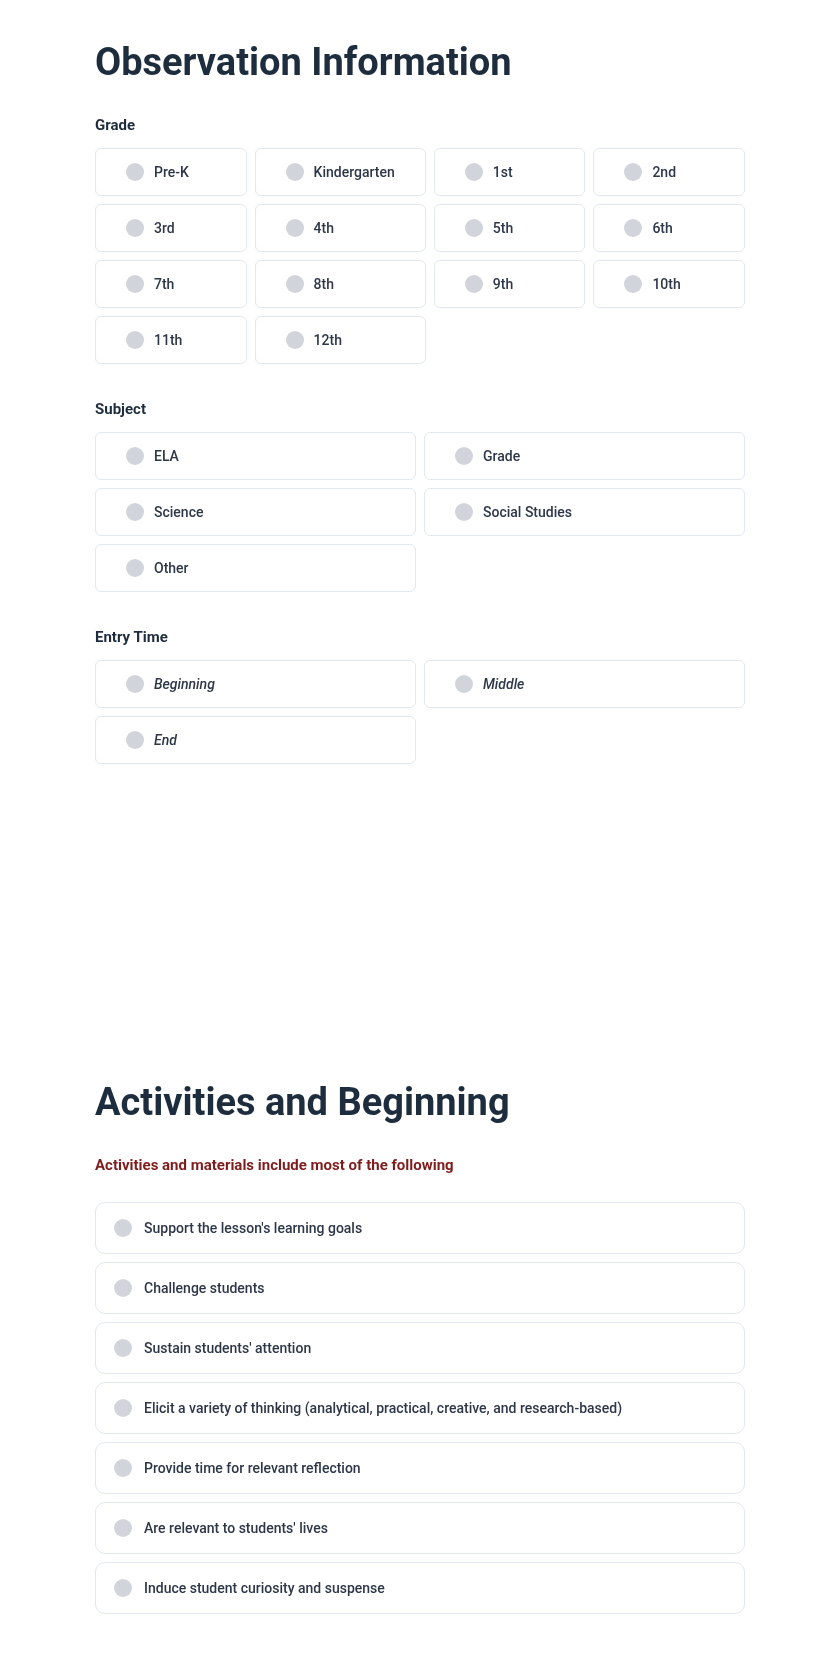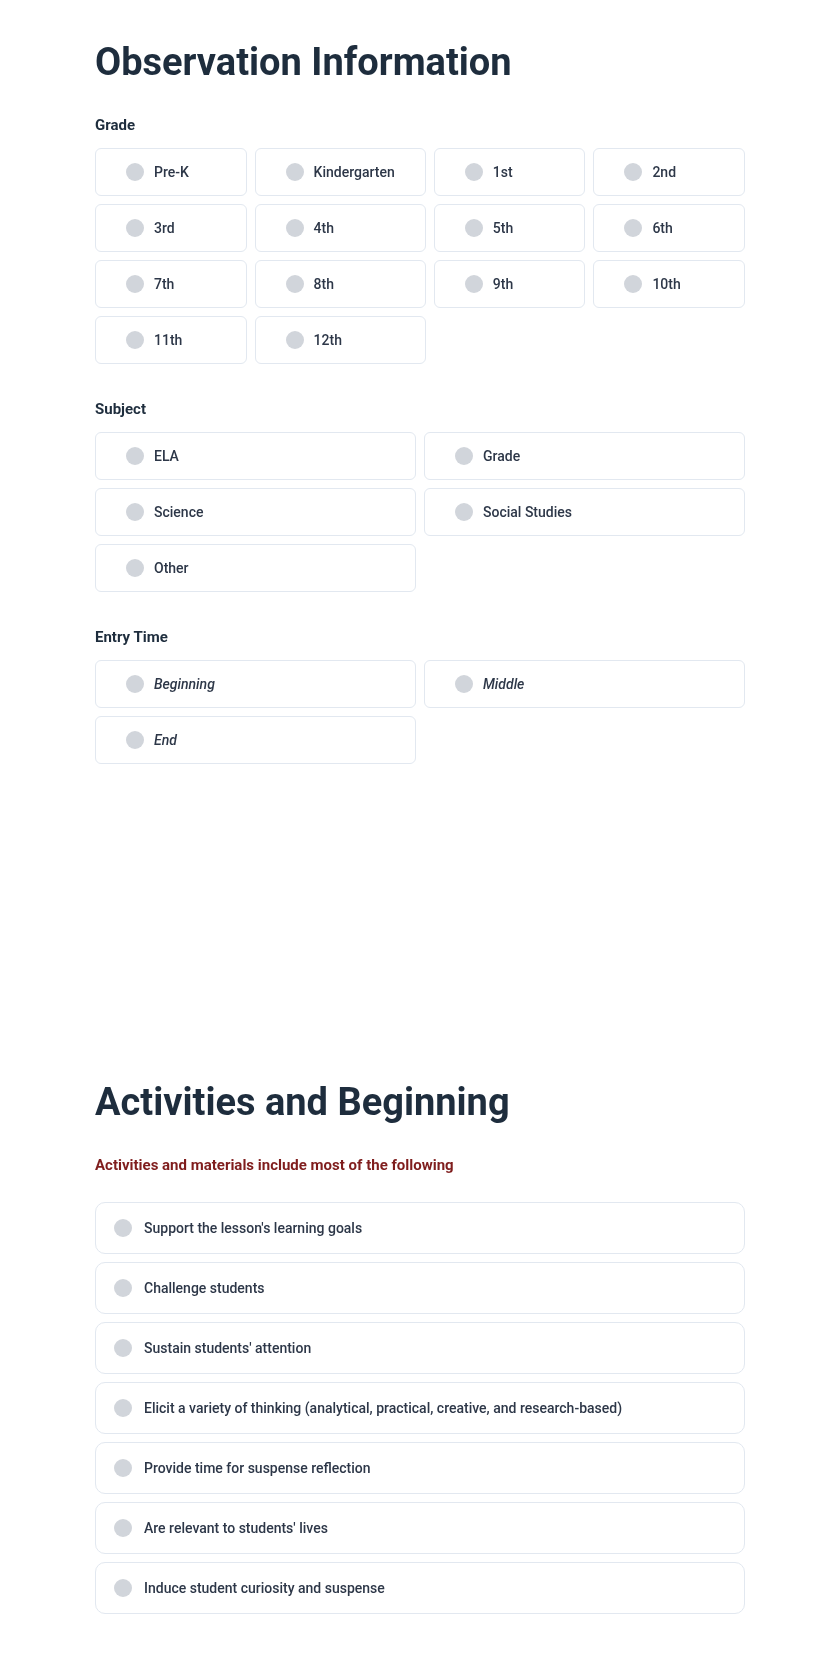--- a/index.html
+++ b/index.html
@@ -257,21 +257,21 @@
         <div class="checkbox-option">
           <div class="checkbox-circle"></div>
           <span>Sustain students' attention</span>
         </div>
         <div class="checkbox-option">
           <div class="checkbox-circle"></div>
           <span>Elicit a variety of thinking (analytical, practical, creative, and research-based)</span>
         </div>
         <div class="checkbox-option">
           <div class="checkbox-circle"></div>
-          <span>Provide time for suspense reflection</span>
+          <span>Provide time for relevant reflection</span>
         </div>
         <div class="checkbox-option">
           <div class="checkbox-circle"></div>
           <span>Are relevant to students' lives</span>
         </div>
         <div class="checkbox-option">
           <div class="checkbox-circle"></div>
           <span>Induce student curiosity and suspense</span>
         </div>
       </div>

